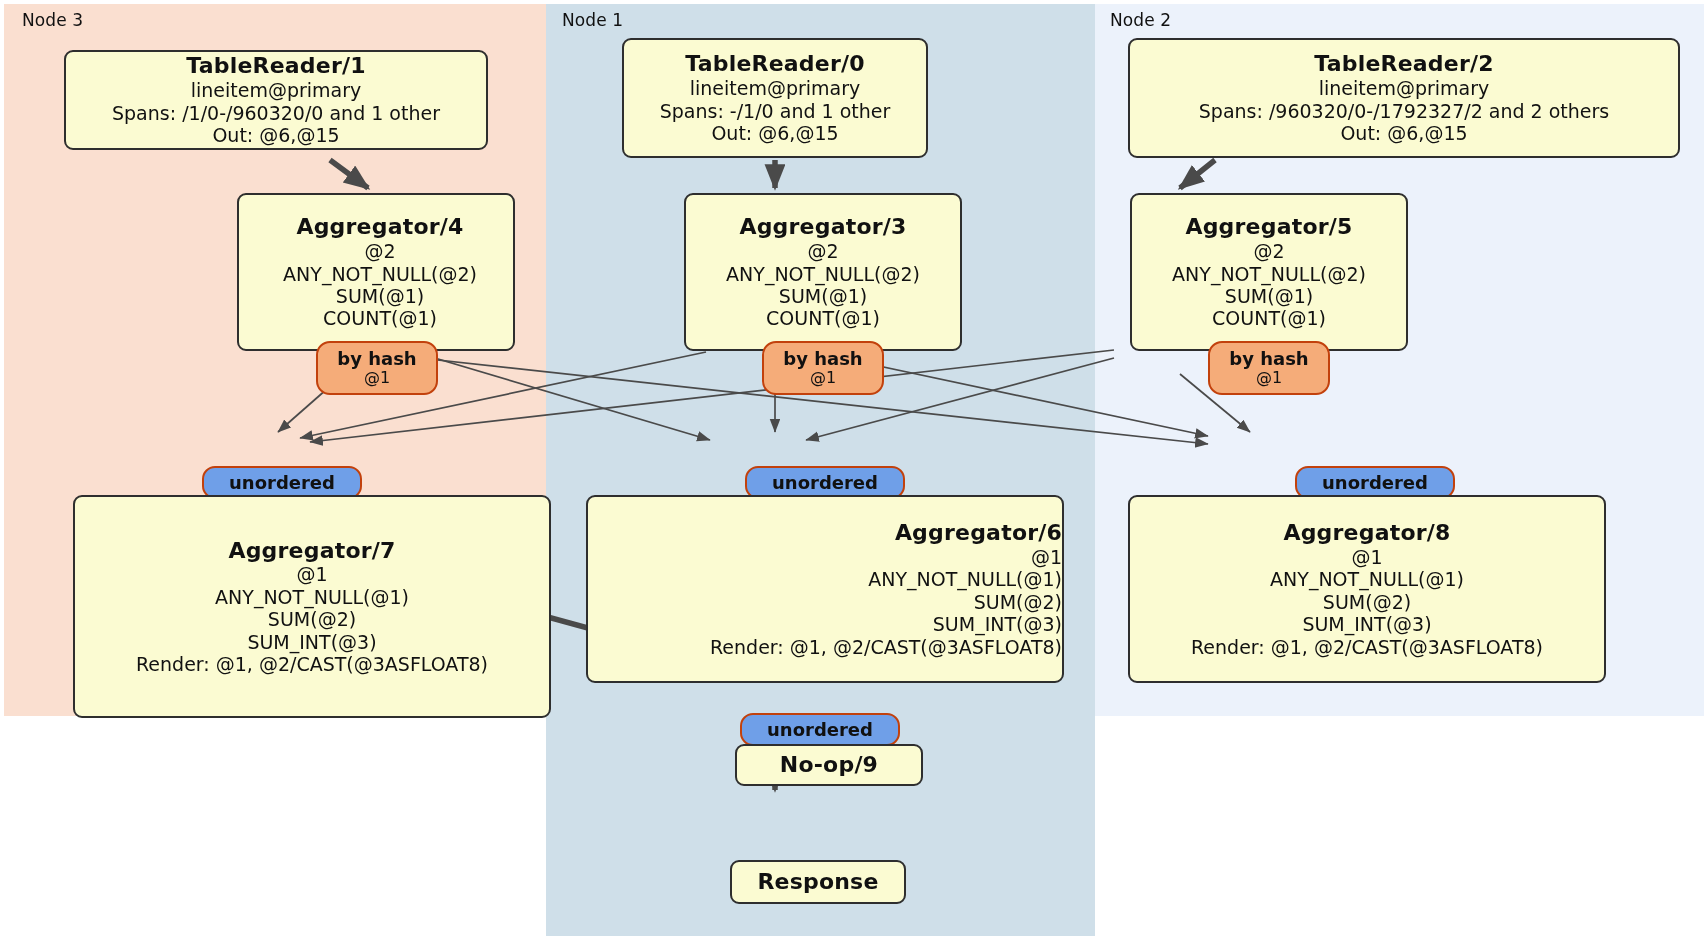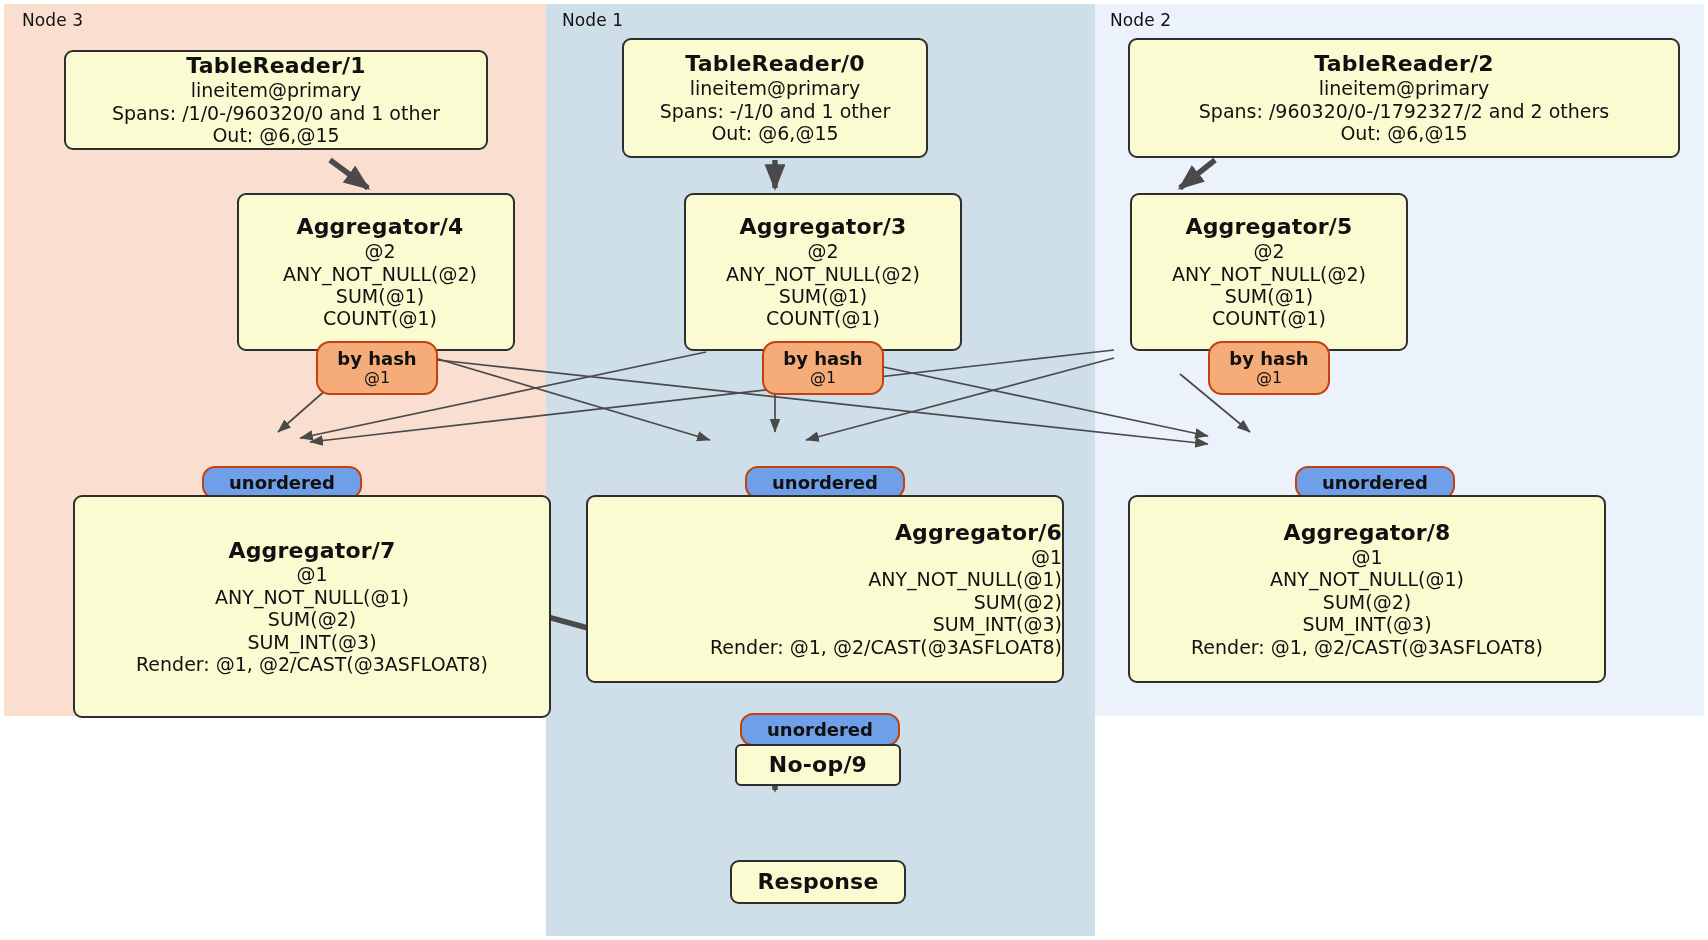--- a/index.html
+++ b/index.html
@@ -173,21 +173,21 @@
     <div class="ln">ANY_NOT_NULL(@1)</div>
     <div class="ln">SUM(@2)</div>
     <div class="ln">SUM_INT(@3)</div>
     <div class="ln">Render: @1, @2/CAST(@3ASFLOAT8)</div>
   </div>
 
   <div class="pill ord" style="left:740px;top:713px;width:160px;height:33px;">
     <div class="t">unordered</div>
   </div>
 
-  <div class="box" style="left:735px;top:744px;width:166px;height:42px;border-radius:6px;">
+  <div class="box" style="left:735px;top:744px;width:188px;height:42px;">
     <div class="ttl">No-op/9</div>
   </div>
 
   <div class="box" style="left:730px;top:860px;width:176px;height:44px;">
     <div class="ttl">Response</div>
   </div>
 
 </div>
 
 </body></html>

